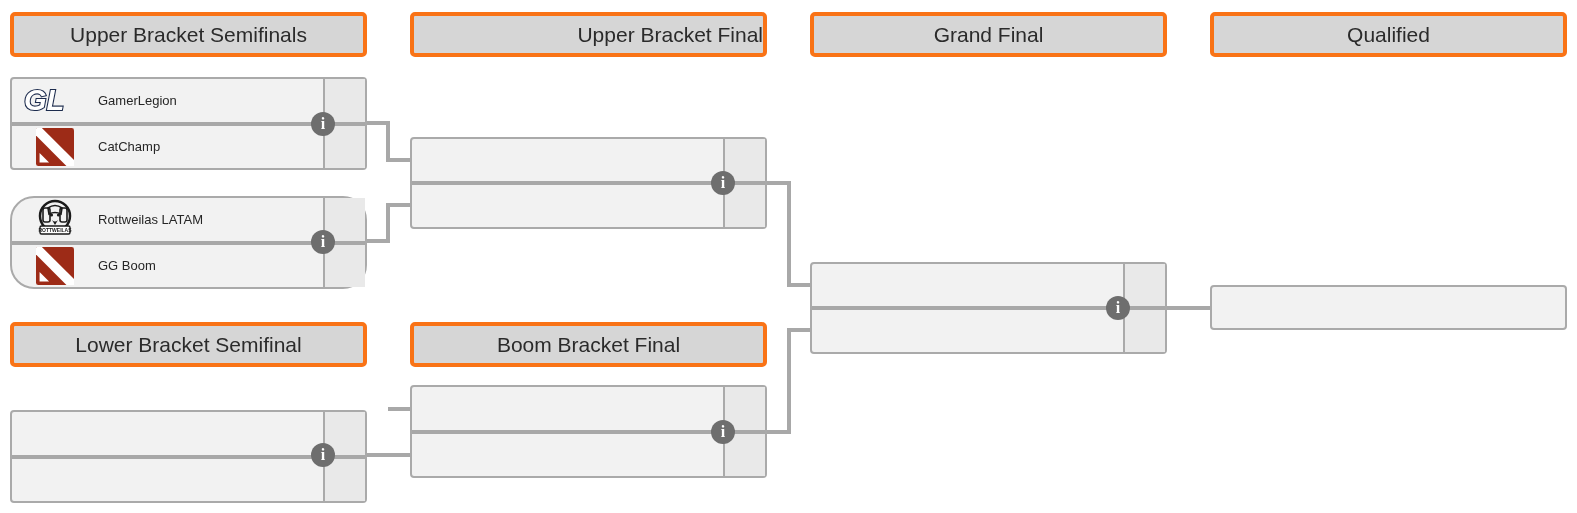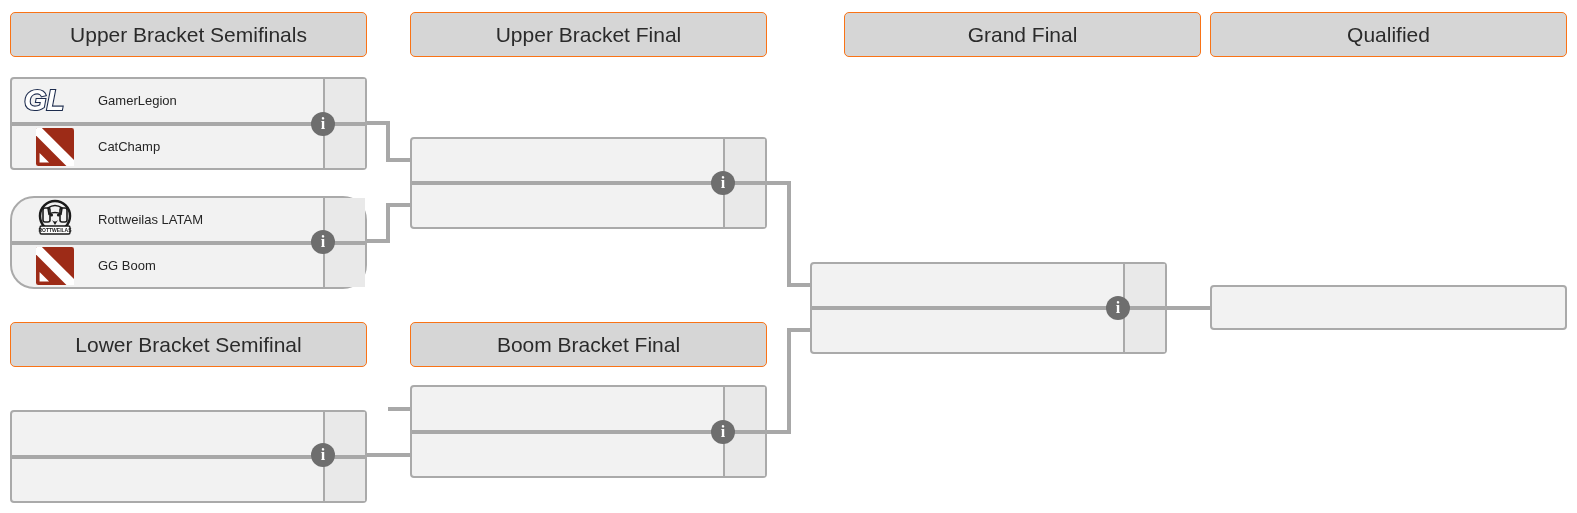--- a/index.html
+++ b/index.html
@@ -10,21 +10,21 @@
     width: 1577px;
     height: 513px;
     background: #ffffff;
     overflow: hidden;
   }
   .col-header {
     position: absolute;
     width: 357px;
     height: 45px;
     background: #d6d6d6;
-    border: 1px solid #f97316;
+    border: 4px solid #f97316;
     border-radius: 5px;
     display: flex;
     align-items: center;
     justify-content: center;
     font-size: 21px;
     color: #2b2b2b;
     z-index: 2;
   }
   .match {
     position: absolute;
@@ -115,24 +115,24 @@
   .logo-svg { display: block; }
 </style>
 </head>
 <body>
 
 <div id="bracket">
 
   <div class="col-header" style="left:10px; top:12px;">
     <span>Upper Bracket Semifinals</span>
   </div>
-  <div class="col-header" style="left:410px; top:12px;">
+  <div class="col-header" style="left:410px; top:12px;justify-content:flex-end;">
     <span>Upper Bracket Final</span>
   </div>
-  <div class="col-header" style="left:810px; top:12px;margin-left:34px;">
+  <div class="col-header" style="left:810px; top:12px;">
     <span>Grand Final</span>
   </div>
   <div class="col-header" style="left:10px; top:322px;">
     <span>Lower Bracket Semifinal</span>
   </div>
   <div class="col-header" style="left:1210px; top:12px;">
     <span>Qualified</span>
   </div>
   <div class="col-header" style="left:410px; top:322px;">
     <span>Boom Bracket Final</span>

